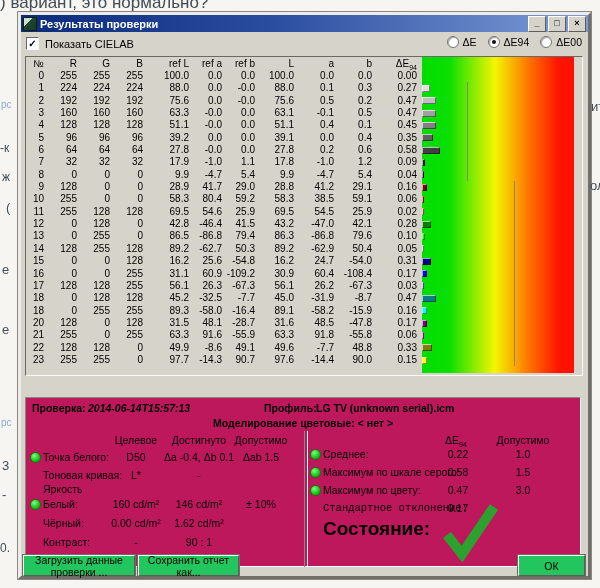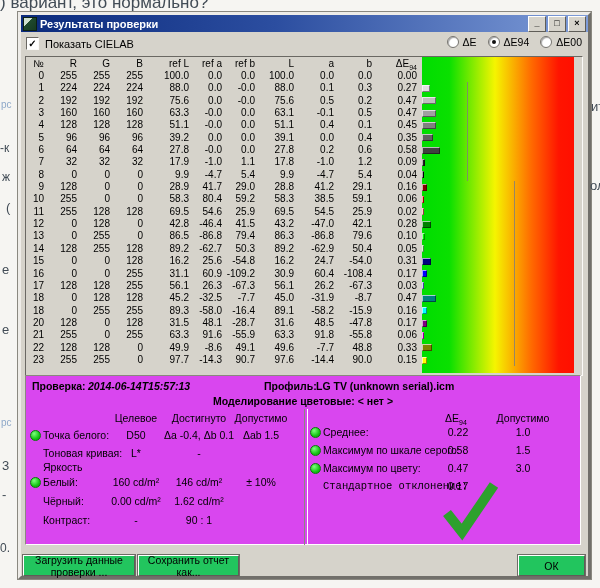--- a/index.html
+++ b/index.html
@@ -34,21 +34,21 @@
   .thead{height:13px;line-height:13px;}
   .trow{height:12.35px;line-height:12.4px;}
   .cell{text-align:right;padding-right:2px;box-sizing:border-box;white-space:nowrap;overflow:hidden;}
   .c0{width:20px}.c1,.c2,.c3{width:33px}.c4{width:46px}.c5,.c6{width:33px}.c7{width:39px}.c8{width:40px}.c9{width:38px}.c10{width:45px}
   .cell sub{font-size:7px;}
   .strip{position:absolute;left:396px;top:0;width:152px;height:316px;
          background:linear-gradient(90deg,#00dd00 0%,#0ae000 18%,#f5f500 48%,#ff6a00 72%,#ff1400 90%,#ff0f00 100%);}
   .bar{position:absolute;left:0;height:7px;border:1px solid rgba(0,0,0,.45);border-top-color:rgba(255,255,255,.65);border-left-color:rgba(255,255,255,.65);box-sizing:border-box;}
   .tol-line{position:absolute;width:1px;background:rgba(125,125,125,.8);}
   
-  .summary{position:absolute;left:4px;top:360px;width:556px;height:170px;background:#d946ef;
+  .summary{position:absolute;left:4px;top:382px;width:556px;height:170px;background:#be185d;
            border:1px solid;border-color:#8a8880 #fffffe #fffffe #8a8880;box-sizing:border-box;font-size:10.5px;color:#000;}
   .summary .abs{position:absolute;white-space:nowrap;}
   .bold{font-weight:bold;}
   .ctr{transform:translateX(-50%);}
   .sim-line{position:absolute;left:0;right:0;top:19px;text-align:center;font-weight:bold;}
   .dot{position:absolute;width:9px;height:9px;border-radius:50%;background:radial-gradient(circle at 35% 30%,#7dff7d,#17c517 60%,#0c930c);border:1px solid #0a7a0a;}
   .vdiv{position:absolute;left:278px;top:33px;height:136px;width:2px;border-left:1px solid #8a8880;border-right:1px solid #fffffe;}
   .status-label{font-size:19px;font-weight:bold;}
   
   .btn{position:absolute;height:21px;background:#22c55e;border:1px solid;border-color:#fffffe #5f5d58 #5f5d58 #fffffe;
@@ -505,20 +505,21 @@
       <span class="abs ctr" style="left:497px;top:68px;">1.5</span>
 
       <span class="dot" style="left:284px;top:87px;"></span>
       <span class="abs" style="left:297px;top:86px;">Максимум по цвету:</span>
       <span class="abs ctr" style="left:432px;top:86px;">0.47</span>
       <span class="abs ctr" style="left:497px;top:86px;">3.0</span>
 
       <span class="abs" style="left:297px;top:104px;font-family:Liberation Mono, monospace;">Стандартное отклонение:</span>
       <span class="abs ctr" style="left:432px;top:104px;">0.17</span>
 
+      <span class="abs status-label" style="left:297px;top:120px;">Состояние:</span>
       <svg class="abs" style="left:412px;top:104px;" width="64" height="62" viewBox="0 0 64 62">
         <polyline points="9,33 24,52 56,5" fill="none" stroke="#2da12d" stroke-width="10" stroke-linecap="butt" stroke-linejoin="miter"></polyline>
       </svg>
     </div>
 
     <button class="btn" style="left:2px;top:540px;width:112px;">Загрузить данные проверки ...</button>
     <button class="btn" style="left:117px;top:540px;width:101px;">Сохранить отчет как...</button>
     <button class="btn" style="left:497px;top:540px;width:67px;">ОК</button>
   </div>
 <span class="frag" style="left: 1px; top: 99px; color: rgb(143, 169, 201); font-size: 10px;">рс</span>

